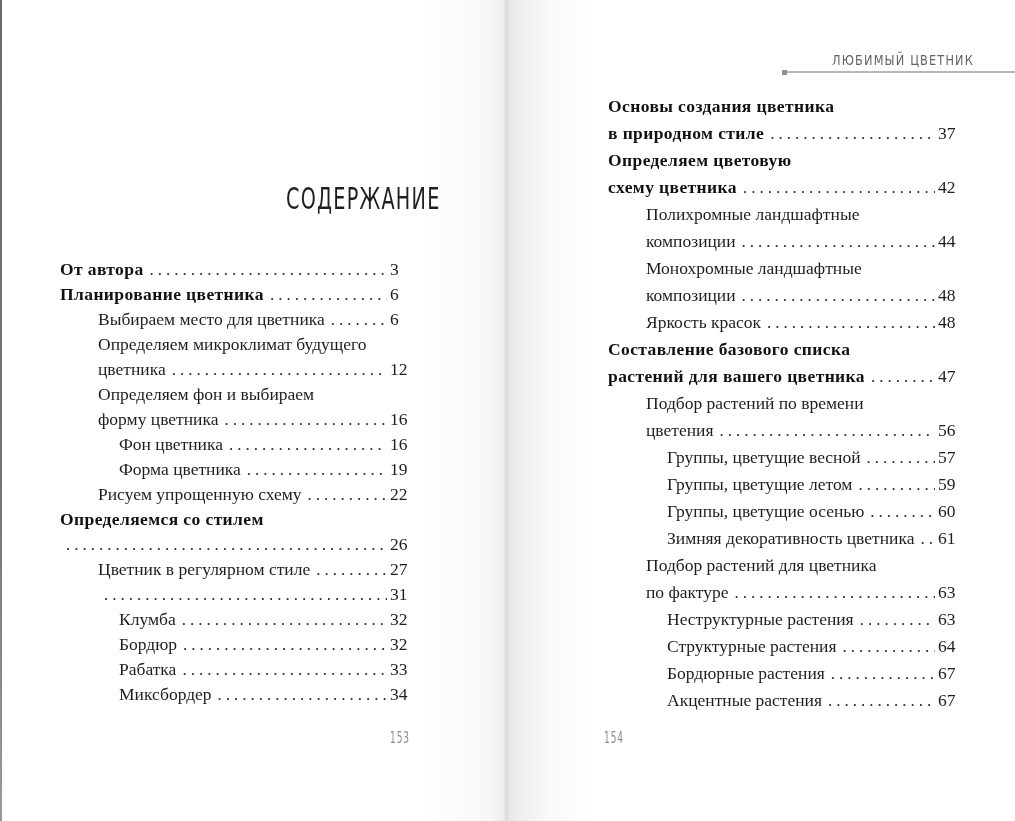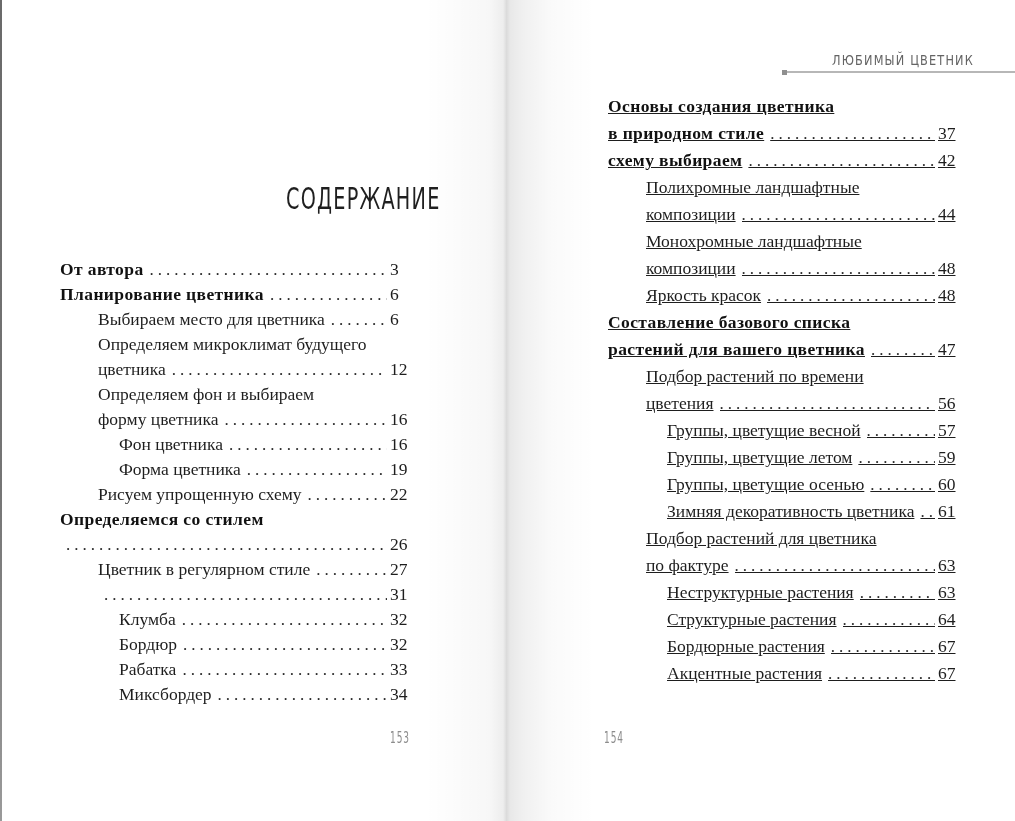--- a/index.html
+++ b/index.html
@@ -32,21 +32,21 @@
   
   .toc-title {
     position:absolute; left:286px; top:180px;
     font-family:"DejaVu Sans", sans-serif;
     font-size:31px; font-weight:400; color:#1f1f1f;
     text-transform:uppercase; letter-spacing:2px; white-space:nowrap;
     transform:scaleX(0.62); transform-origin:left top;
   }
   .toc-col { position:absolute; }
   #toc-left  { left:60px;  top:257px; width:350px; }
-  #toc-right { left:608px; top:93px;  width:350px;text-decoration:underline; }
+  #toc-right { left:608px; top:93px;  width:350px; }
 
   .toc-row { display:flex; align-items:baseline; font-size:17.5px; }
   #toc-left  .toc-row { height:25px; line-height:25px; }
   #toc-right .toc-row { height:27px; line-height:27px; }
   .lvl1 { padding-left:38px; }
   .lvl2 { padding-left:59px; }
   .bold .toc-label { font-weight:bold; letter-spacing:0.4px; color:#111; }
   .toc-label { white-space:nowrap; }
   .leader {
     flex:1 1 auto; overflow:hidden; white-space:nowrap;
@@ -182,21 +182,24 @@
   <div class="toc-col" id="toc-right">
       <div class="toc-row lvl0 bold">
         <span class="toc-label">Основы создания цветника</span>
       </div>
       <div class="toc-row lvl0 bold">
         <span class="toc-label">в природном стиле</span>
         <span class="leader"></span>
         <span class="toc-num">37</span>
       </div>
       <div class="toc-row lvl0 bold">
-        <span class="toc-label">схему выбираем</span>
+        <span class="toc-label">Определяем цветовую</span>
+      </div>
+      <div class="toc-row lvl0 bold">
+        <span class="toc-label">схему цветника</span>
         <span class="leader"></span>
         <span class="toc-num">42</span>
       </div>
       <div class="toc-row lvl1">
         <span class="toc-label">Полихромные ландшафтные</span>
       </div>
       <div class="toc-row lvl1">
         <span class="toc-label">композиции</span>
         <span class="leader"></span>
         <span class="toc-num">44</span>

